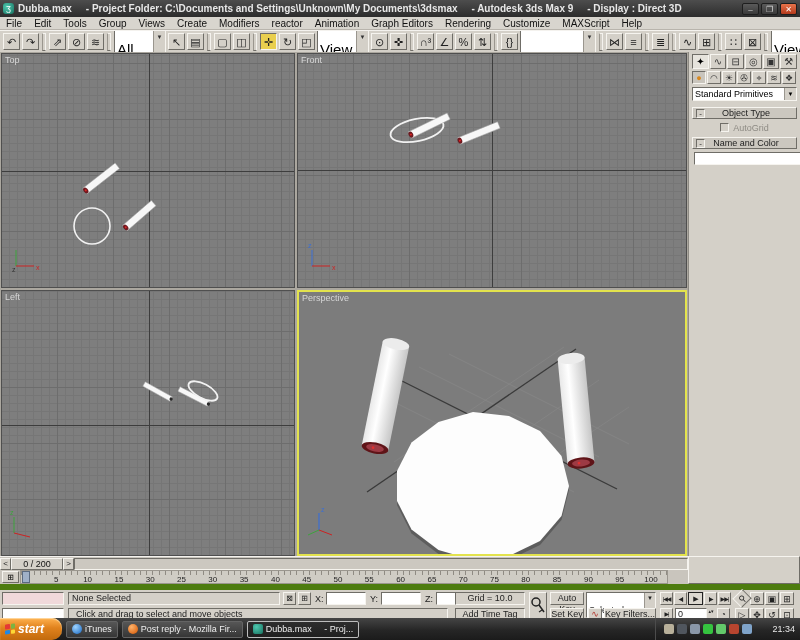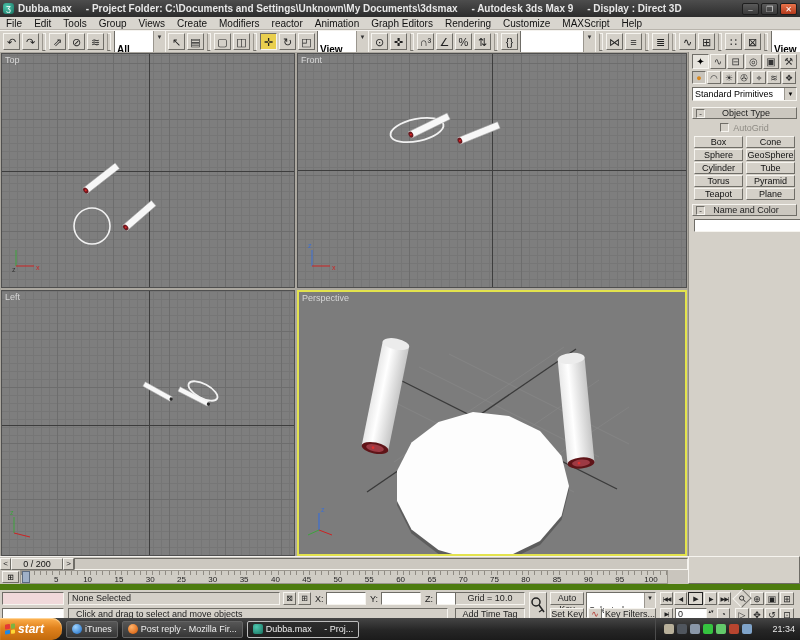--- a/index.html
+++ b/index.html
@@ -25,21 +25,21 @@
   #menubar span { padding:0 6px; }
 
   
   #toolbar { position:absolute; left:0; top:30px; width:800px; height:22px; background:#d4d0c8;
     border-top:1px solid #f4f2ee; display:flex; align-items:center; padding:0 2px; overflow:hidden; }
   .tbi { width:17px; height:17px; margin:0 1px; font-size:11px; line-height:16px; text-align:center;
     color:#222; flex:0 0 auto; }
   .tbi.sep { width:4px; height:18px; border-left:1px solid #9a968e; border-right:1px solid #f4f2ee; margin:0 2px; }
   .tbi.active { background:#e9cf4e; border:1px solid; border-color:#6f6d67 #f6f4ef #f6f4ef #6f6d67; }
   .tbi.dd { background:#fff; border:1px solid; border-color:#6f6d67 #f6f4ef #f6f4ef #6f6d67;
-    font-size:10px; line-height:15px; text-align:left; padding:12px 2px; position:relative; color:#000;font-weight:bold; }
+    font-size:15px; line-height:15px; text-align:left; padding:12px 2px; position:relative; color:#000; }
   .tbi.dd::after { content:"▼"; position:absolute; right:0; top:0; bottom:0; width:11px; font-size:6px;
     line-height:15px; text-align:center; background:#d4d0c8; border-left:1px solid #9a968e; color:#333; }
   .dd-all { width:52px; } .dd-coord { width:52px; } .dd-named { width:76px; } .dd-render { width:50px; }
 
   
   #workspace { position:absolute; left:0; top:52px; width:800px; height:504px; background:#aba79f; }
   .vp { position:absolute; background-color:#7e7e7e; border:1px solid #4f4f4f; overflow:hidden;
     background-image:
       repeating-linear-gradient(0deg, transparent 0 55px, #6d6d6d 55px 56px),
       repeating-linear-gradient(90deg, transparent 0 55px, #6d6d6d 55px 56px),
@@ -373,33 +373,20 @@
       <div class="cp-dd">Standard Primitives</div>
 
       <div class="rollout-hd raised">
         <span class="minus sunken">-</span>
         <span class="rtitle">Object Type</span>
       </div>
       <div id="autogrid-row">
         <span id="autogrid-box" class="sunken"></span>
         <span id="autogrid-label">AutoGrid</span>
       </div>
-      <div id="ot-grid">
-
-      <span class="otbtn raised">Box</span>
-          <span class="otbtn raised">Cone</span>
-          <span class="otbtn raised">Sphere</span>
-          <span class="otbtn raised">GeoSphere</span>
-          <span class="otbtn raised">Cylinder</span>
-          <span class="otbtn raised">Tube</span>
-          <span class="otbtn raised">Torus</span>
-          <span class="otbtn raised">Pyramid</span>
-          <span class="otbtn raised">Teapot</span>
-          <span class="otbtn raised">Plane</span>
-        </div>
 
       <div class="rollout-hd raised">
         <span class="minus sunken">-</span>
         <span class="rtitle">Name and Color</span>
       </div>
       <div id="nc-row">
         <input id="name-input" value="" style="">
 
       </div>
     </div>

